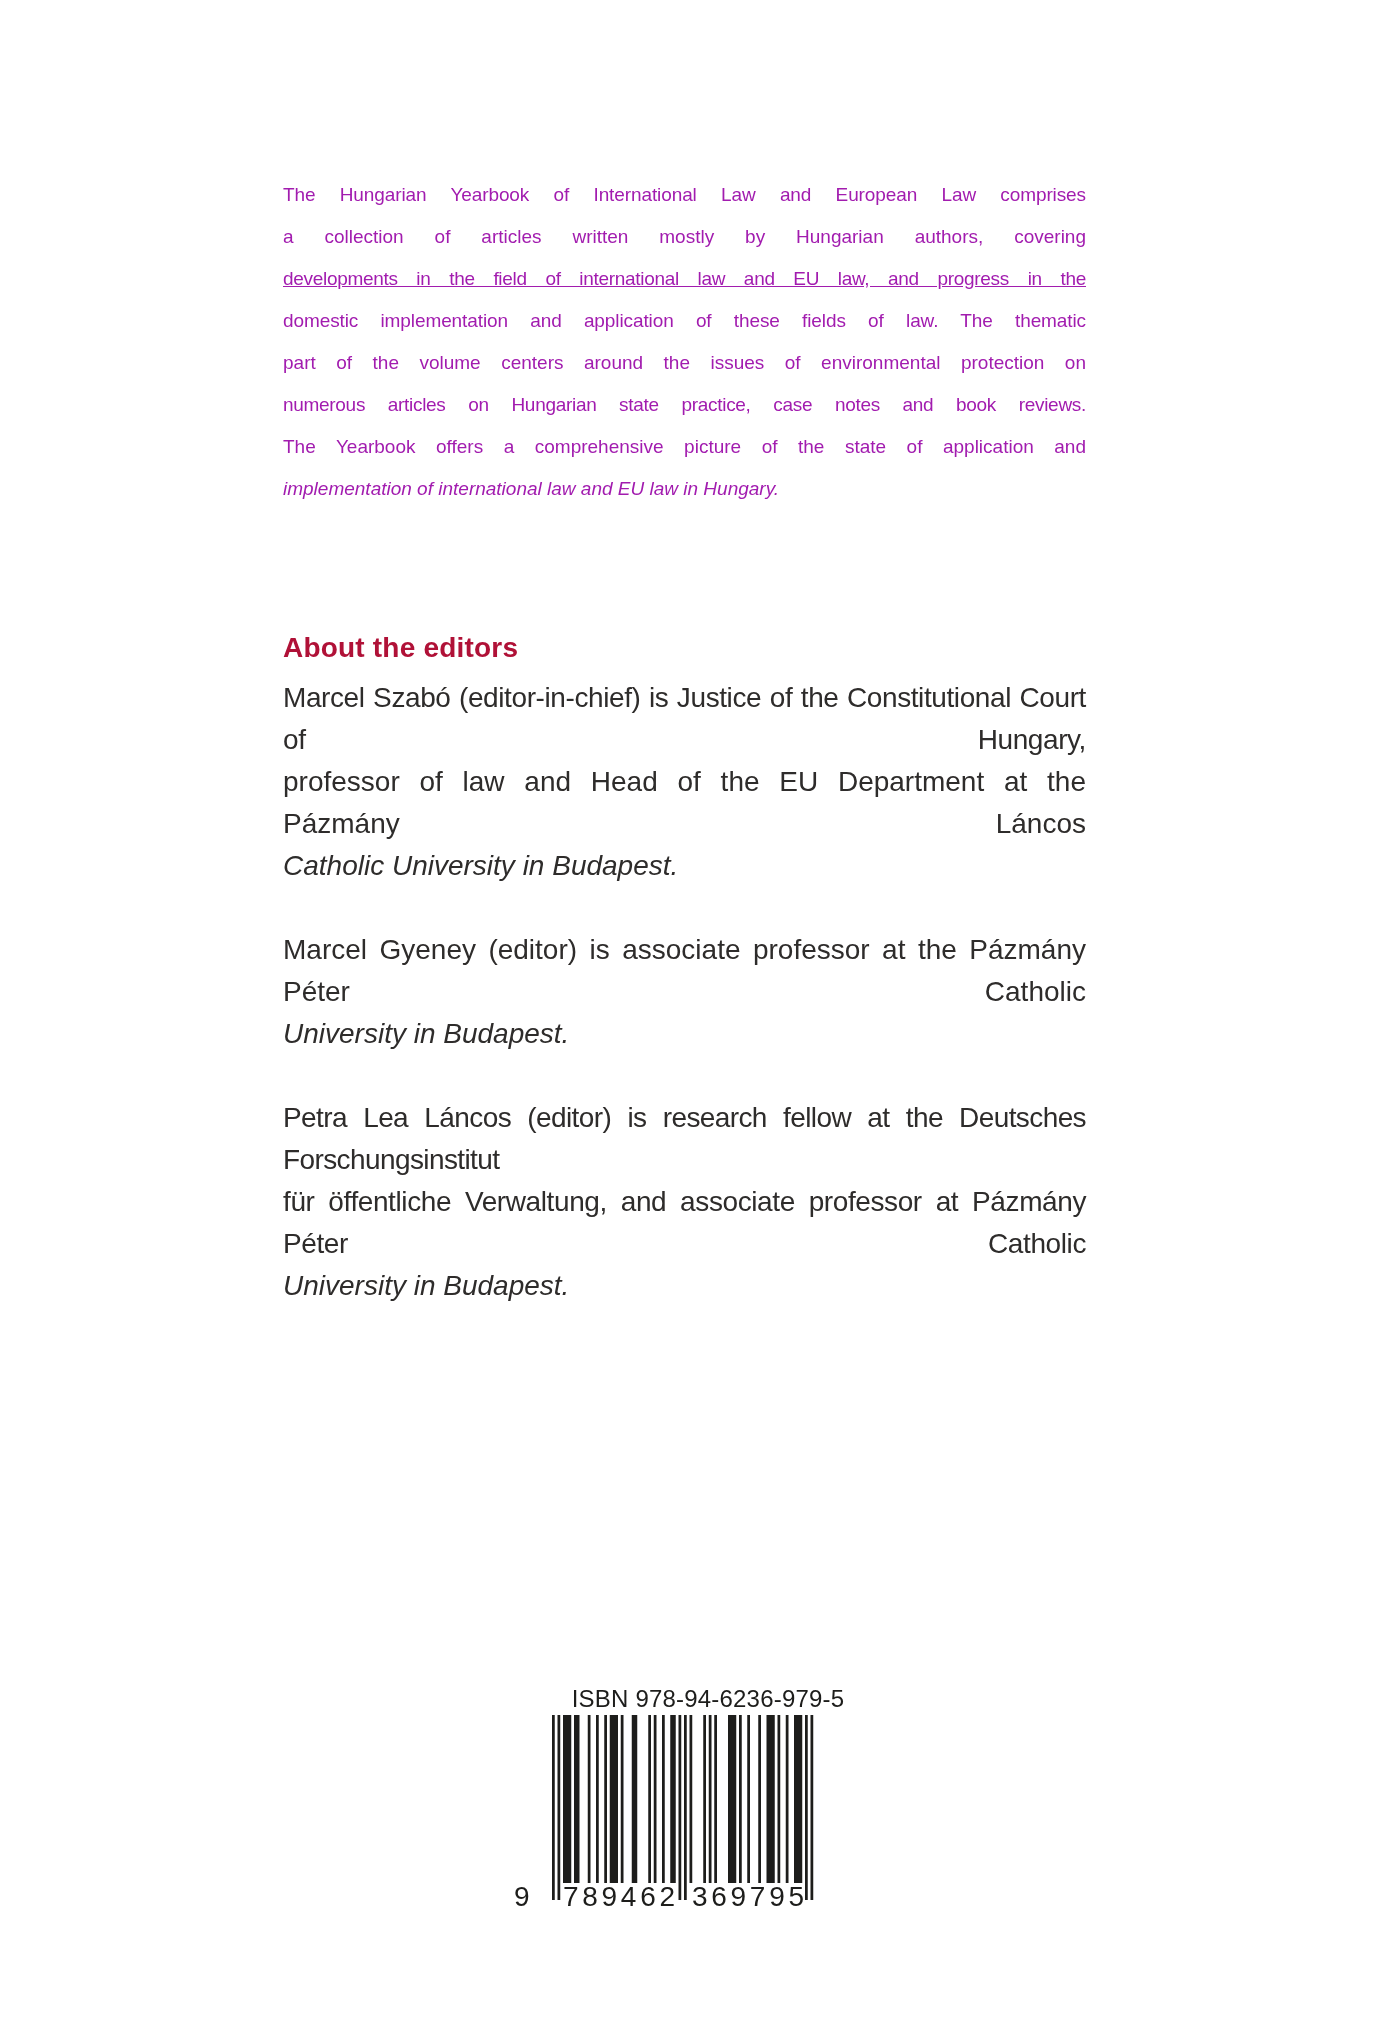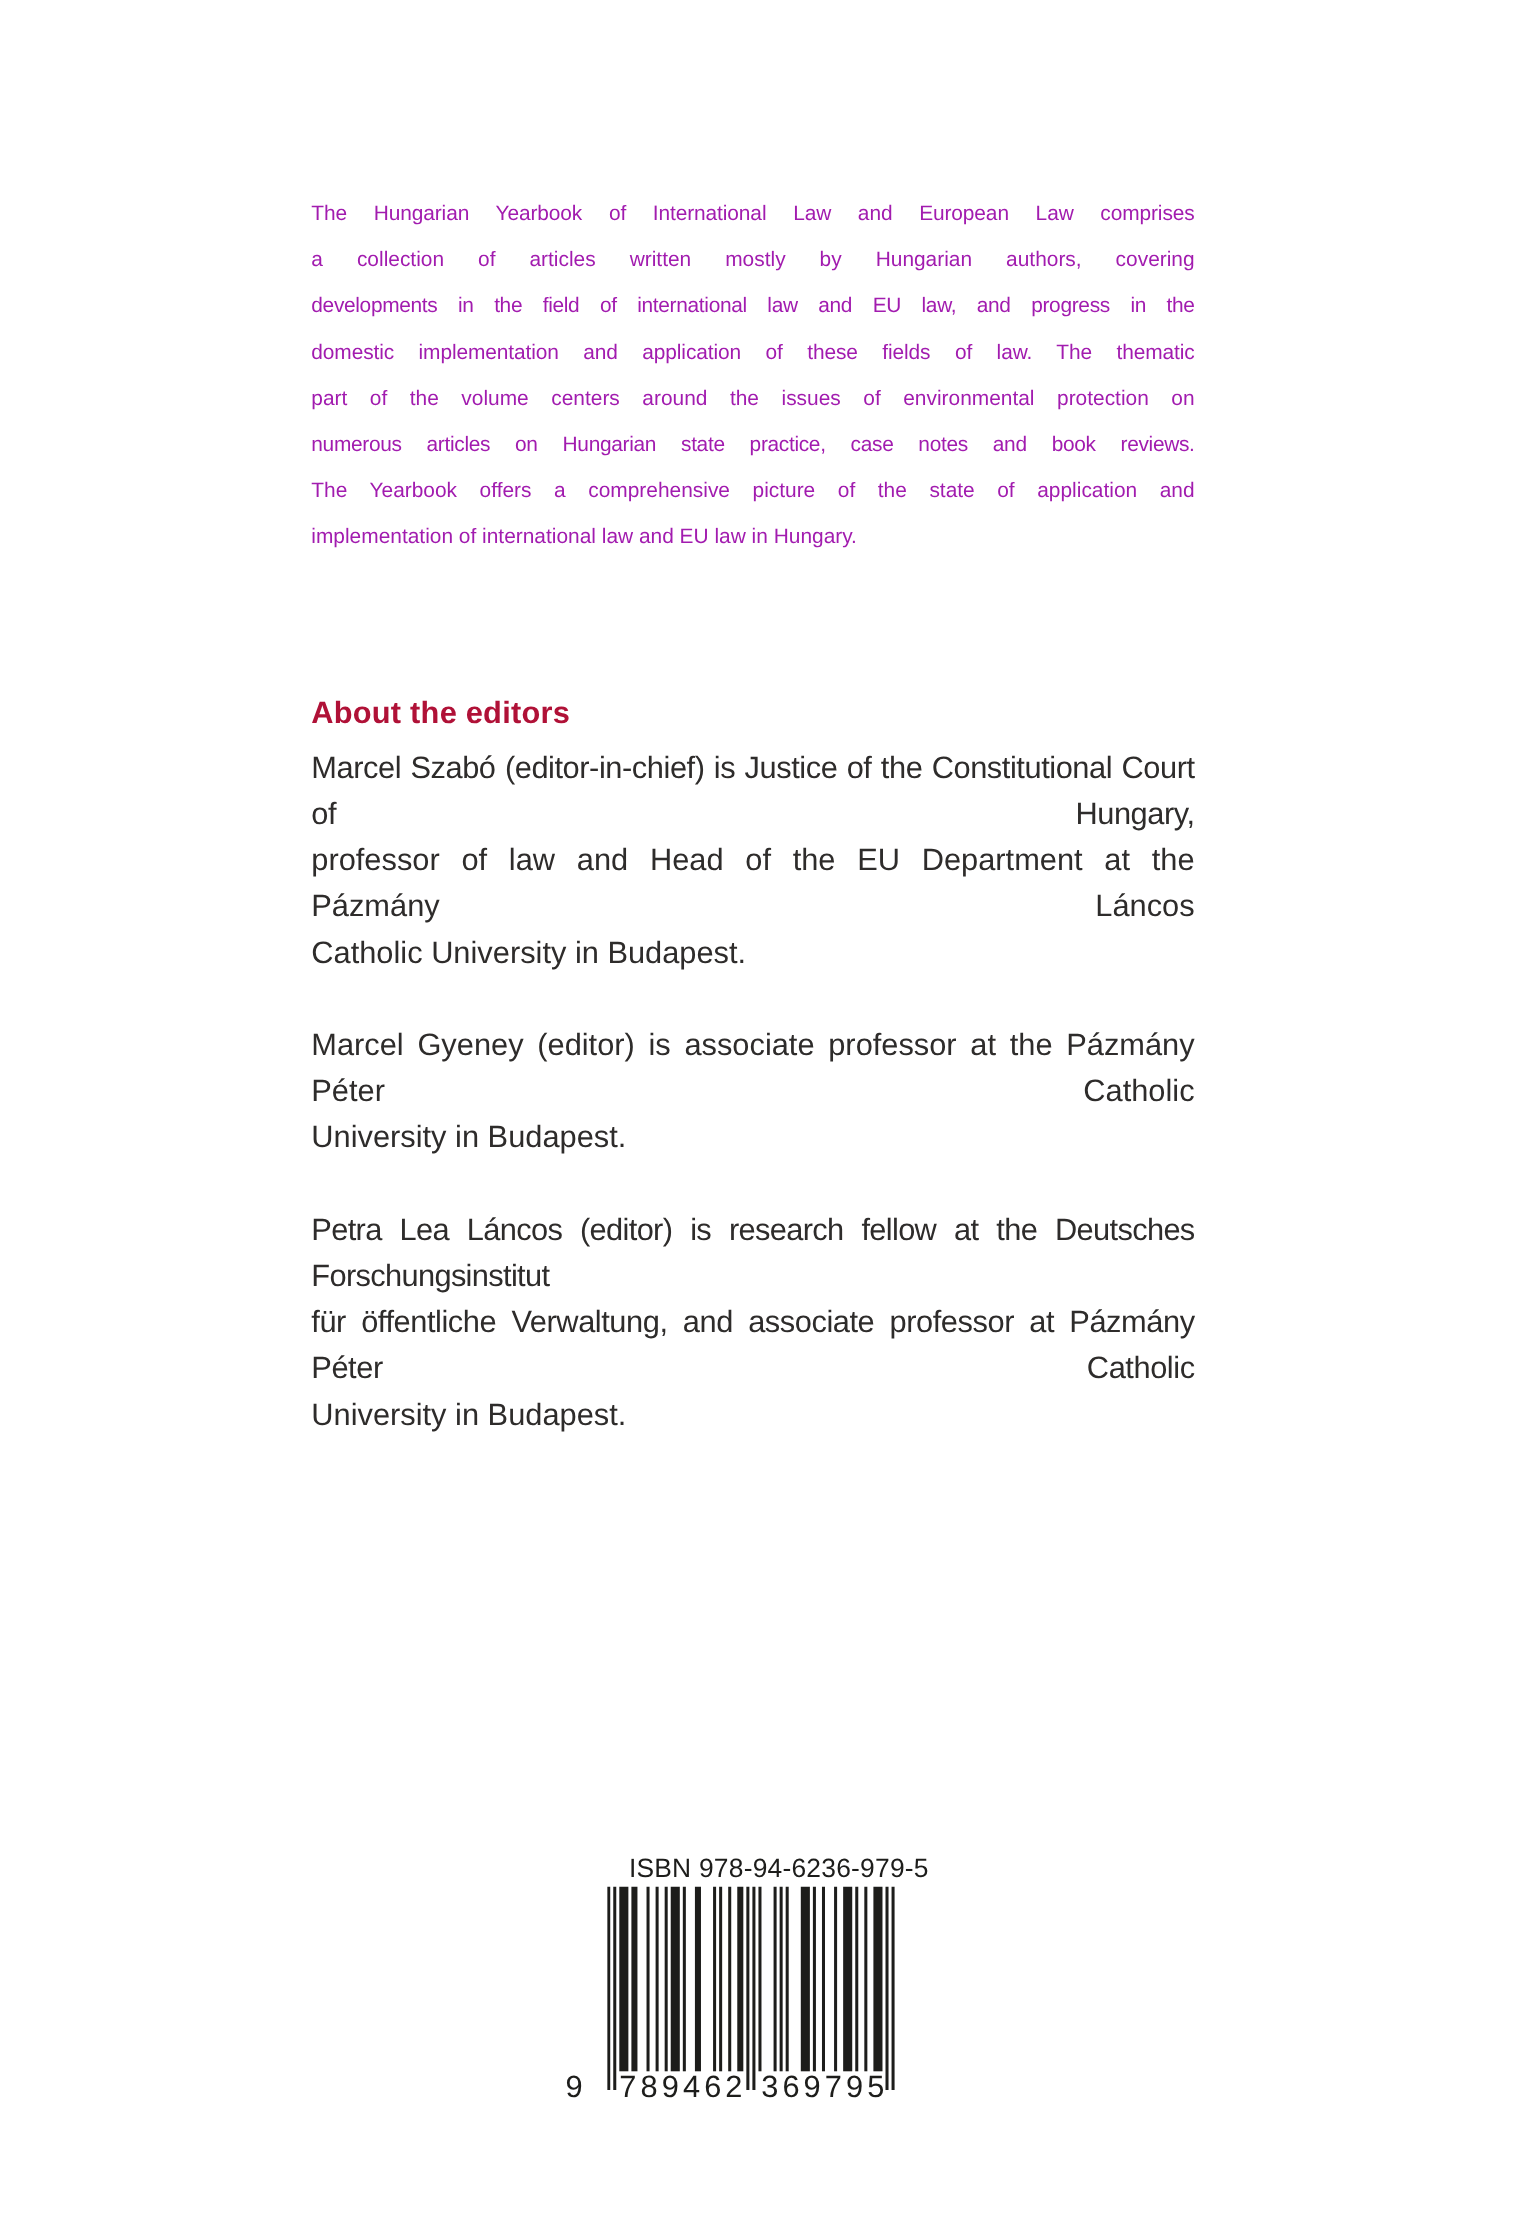--- a/index.html
+++ b/index.html
@@ -9,21 +9,21 @@
     background:#ffffff;
     margin:0 auto;
     font-family:"Liberation Sans", sans-serif;
     overflow:hidden;
   }
   .blurb{
     position:absolute;left:283px;top:174px;width:803px;
     font-size:19px;line-height:42px;color:#a21caf;
   }
   .line{text-align:justify;text-align-last:justify;}
-  .line.last{text-align:center;text-align-last:left;}
+  .line.last{text-align:center;text-align-last:left;font-style:italic;}
   .about-heading{
     position:absolute;left:283px;top:630px;
     margin:0;
     font-size:28px;line-height:36px;font-weight:bold;
     color:#b01137;
     letter-spacing:0.2px;
   }
   .bios{
     position:absolute;left:283px;top:677px;width:803px;
     font-size:28px;line-height:42px;color:#2e2c2b;
@@ -53,21 +53,21 @@
   .digit-group.g2{left:140px;}
 </style>
 </head>
 <body>
 
 <div class="page">
 
   <section class="blurb" id="blurb">
       <div class="line" style="letter-spacing: -0.1px;">The Hungarian Yearbook of International Law and European Law comprises</div>
       <div class="line" style="">a collection of articles written mostly by Hungarian authors, covering</div>
-      <div class="line" style="letter-spacing: -0.3px;">developments in the field of international law and EU law, and progress in the</div>
+      <div class="line" style="letter-spacing: -0.3px; text-decoration: underline;">developments in the field of international law and EU law, and progress in the</div>
       <div class="line" style="letter-spacing: -0.1px;">domestic implementation and application of these fields of law. The thematic</div>
       <div class="line" style="">part of the volume centers around the issues of environmental protection on</div>
       <div class="line" style="letter-spacing: -0.3px;">numerous articles on Hungarian state practice, case notes and book reviews.</div>
       <div class="line" style="">The Yearbook offers a comprehensive picture of the state of application and</div>
       <div class="line last" style="">implementation of international law and EU law in Hungary.</div>
     </section>
 
   <h2 class="about-heading">About the editors</h2>
 
   <section class="bios" id="bios">

